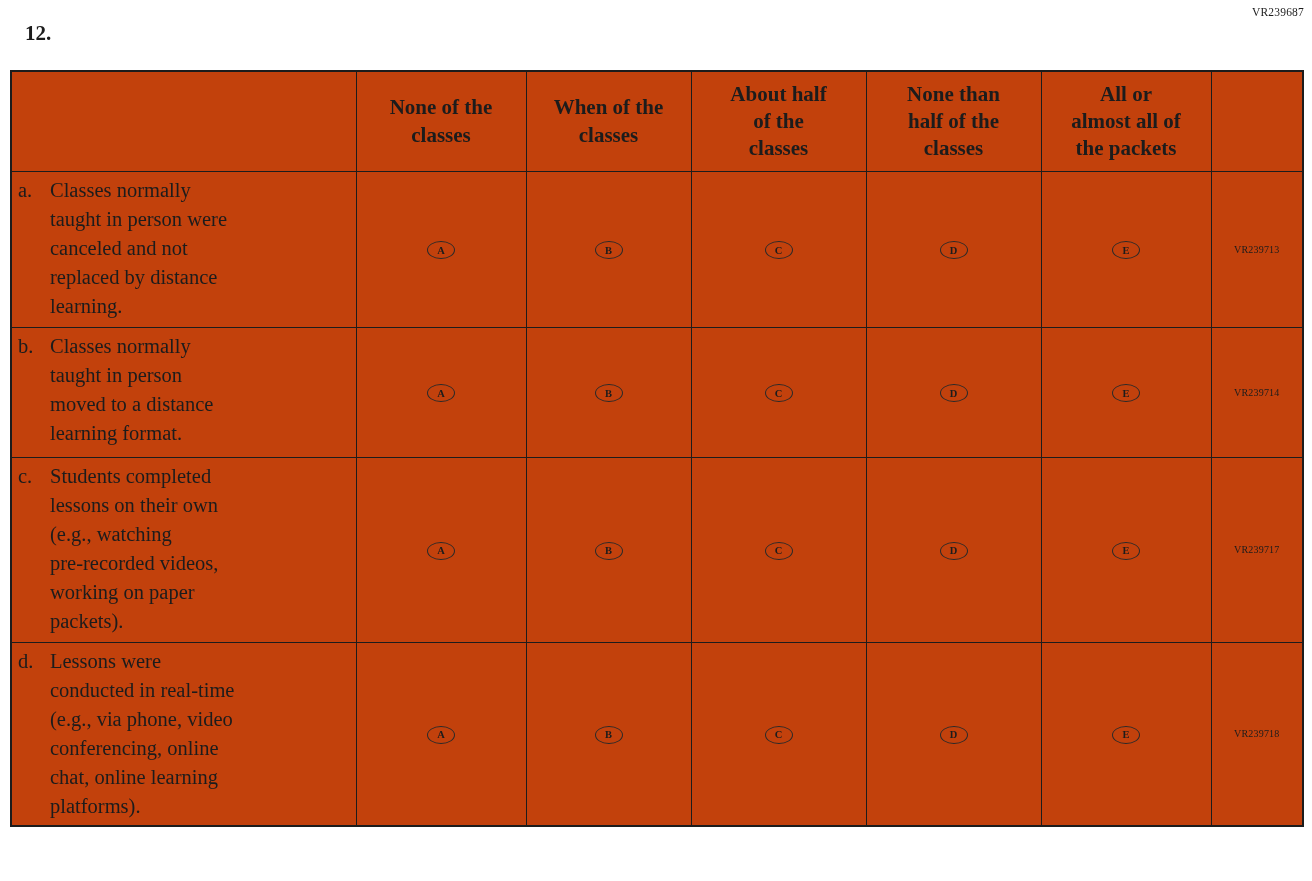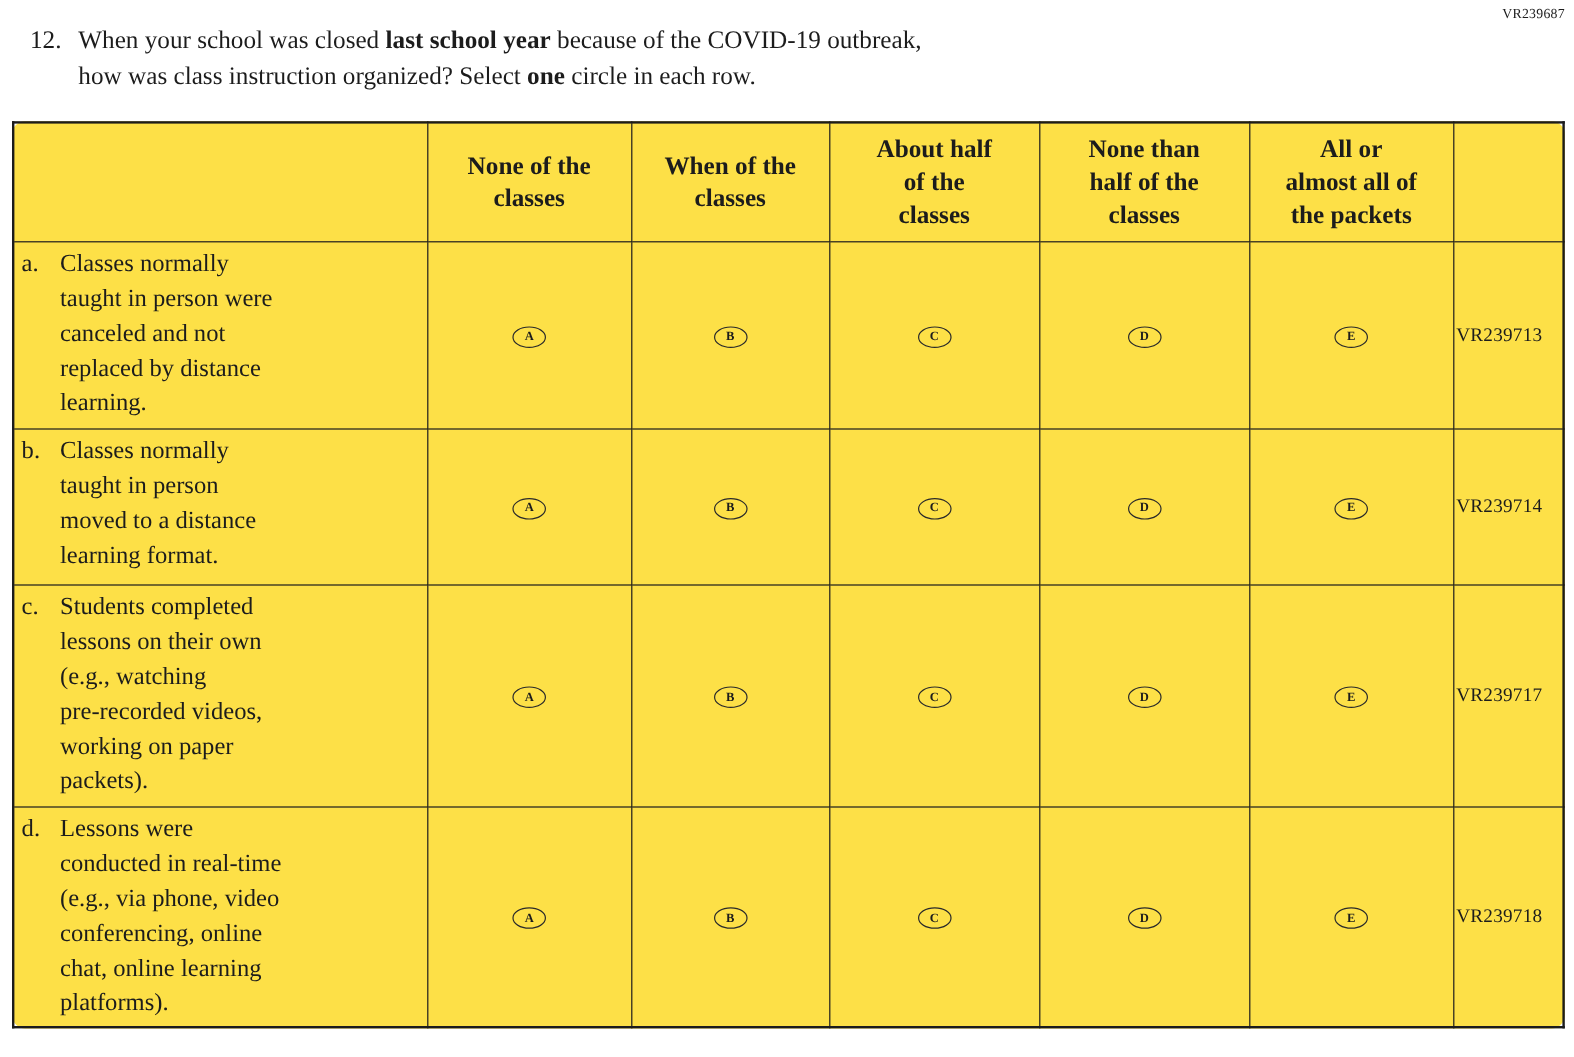--- a/index.html
+++ b/index.html
@@ -17,40 +17,39 @@
     font-size: 11.5px;
     letter-spacing: 0.2px;
     margin-left: 32px;
   }
   .question {
     display: flex;
     align-items: flex-start;
     margin: 18px 40px 0 25px;
   }
   .qnum {
-    font-weight: normal;
+    font-weight: bold;
     font-size: 21px;
     line-height: 1.45;
     margin-right: 14px;
     flex: 0 0 auto;
   }
   .qtext {
     font-size: 21px;
     line-height: 1.45;
     white-space: pre-line;
   }
   .qtext b { font-weight: bold; }
 
   table.matrix {
     border-collapse: collapse;
     table-layout: fixed;
     width: 1292px;
     margin: 22px 0 0 10px;
-    background: #fde047;
-    border-radius: 11px;
+    background: #c2410c;
   }
   table.matrix th, table.matrix td {
     border: 1.6px solid #1c1c1c;
   }
   table.matrix { border: 2.5px solid #1c1c1c; }
   thead th { border-bottom: 5px double #1c1c1c; }
 
   thead th {
     font-size: 21px;
     font-weight: bold;
@@ -90,41 +89,39 @@
     width: 28px;
     height: 18px;
     border: 1.4px solid #2a2a2a;
     border-radius: 50%;
     font-size: 10.5px;
     font-weight: bold;
     cursor: pointer;
     background: transparent;
   }
   td.code {
-    text-align: left;
+    text-align: center;
     vertical-align: middle;
-    font-size: 16px;
+    font-size: 10px;
     letter-spacing: 0.2px;
     padding: 0 2px;
   }
 
   tr.r-a td { height: 156px; }
   tr.r-b td { height: 130px; }
   tr.r-c td { height: 185px; }
   tr.r-d td { height: 182px; }
 </style>
 </head>
 <body>
 
 <div class="page-code">VR239687</div>
 
 <div class="question">
   <span class="qnum">12.</span>
-  <div class="qtext"><span>When your school was closed </span><b>last school year</b><span> because of the COVID-19 outbreak,
-how was class instruction organized? Select </span><b>one</b><span> circle in each row.</span></div>
 </div>
 
 <table class="matrix">
   <colgroup>
     <col style="width:345px">
     <col style="width:170px">
     <col style="width:165px">
     <col style="width:175px">
     <col style="width:175px">
     <col style="width:170px">

